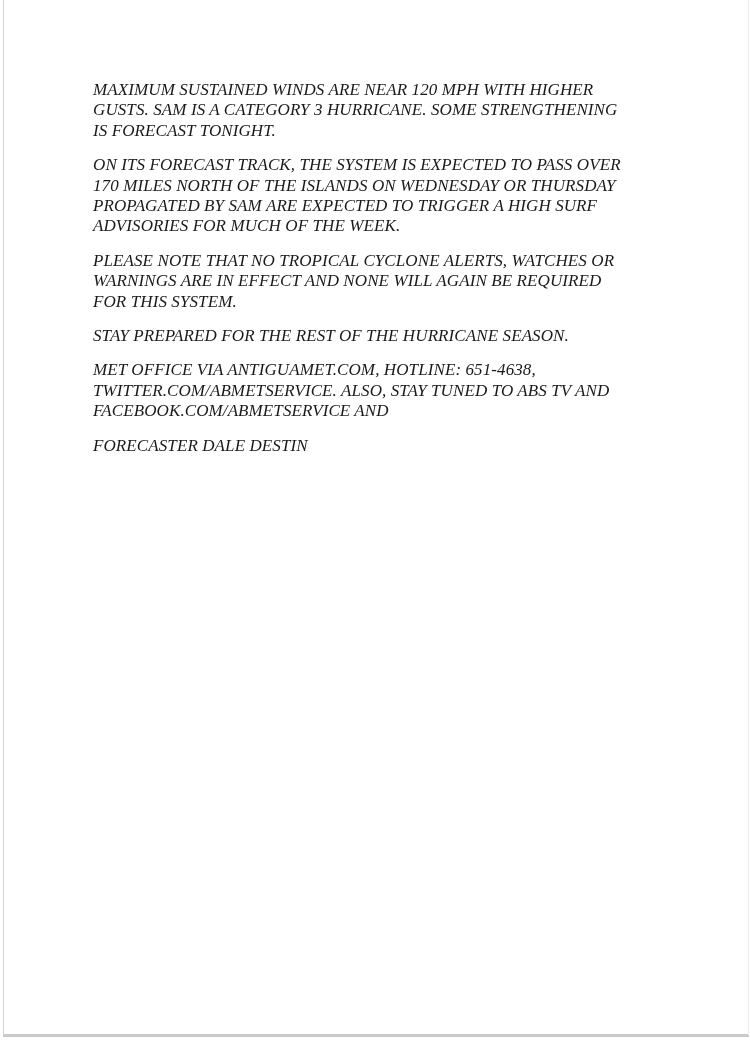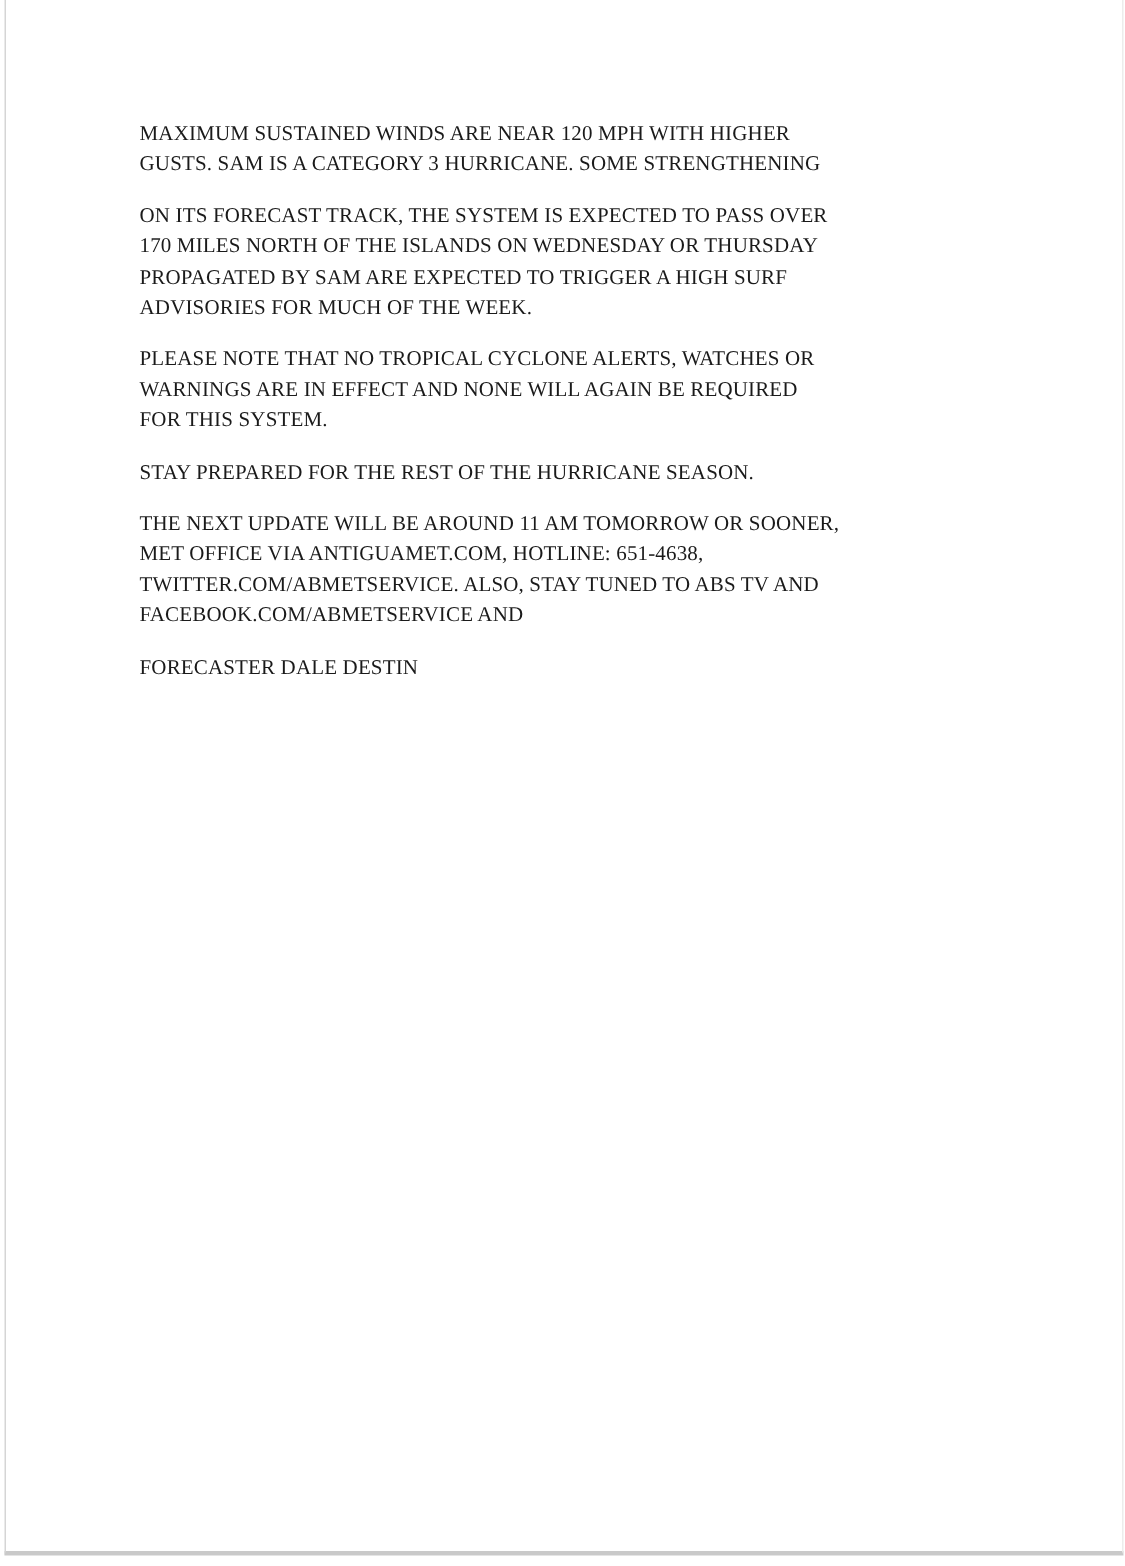--- a/index.html
+++ b/index.html
@@ -21,64 +21,65 @@
     width: 746px;
     height: 1037px;
     box-sizing: border-box;
     background: #ffffff;
     border-left: 1px solid #d5d5d5;
     border-right: 1px solid #ececec;
     border-bottom: 3px solid #c9c9c9;
   }
   .doc {
     padding: 80px 48px 0 89px;
-    font-size: 14px;
+    font-size: 17px;
     line-height: 20.4px;
     color: #1a1a1a;
     letter-spacing: 0.1px;
+    font-style: italic;
   }
   .para {
     margin: 0 0 14px 0;
     padding: 0;
   }
   .line {
     display: block;
     white-space: pre;
   }
 </style>
 </head>
 <body>
 
 <div class="page">
   <div class="doc">
 
     <p class="para">
       <span class="line">MAXIMUM SUSTAINED WINDS ARE NEAR 120 MPH WITH HIGHER</span>
       <span class="line">GUSTS. SAM IS A CATEGORY 3 HURRICANE. SOME STRENGTHENING</span>
+      <span class="line">IS FORECAST TONIGHT.</span>
     </p>
 
     <p class="para">
       <span class="line">ON ITS FORECAST TRACK, THE SYSTEM IS EXPECTED TO PASS OVER</span>
       <span class="line">170 MILES NORTH OF THE ISLANDS ON WEDNESDAY OR THURSDAY</span>
       <span class="line">PROPAGATED BY SAM ARE EXPECTED TO TRIGGER A HIGH SURF</span>
       <span class="line">ADVISORIES FOR MUCH OF THE WEEK.</span>
     </p>
 
     <p class="para">
       <span class="line">PLEASE NOTE THAT NO TROPICAL CYCLONE ALERTS, WATCHES OR</span>
       <span class="line">WARNINGS ARE IN EFFECT AND NONE WILL AGAIN BE REQUIRED</span>
       <span class="line">FOR THIS SYSTEM.</span>
     </p>
 
     <p class="para">
       <span class="line">STAY PREPARED FOR THE REST OF THE HURRICANE SEASON.</span>
     </p>
 
     <p class="para">
-      <span class="line">THE NEXT UPDATE WILL BE AROUND 11 AM TOMORROW OR SOONER,</span>
       <span class="line">MET OFFICE VIA ANTIGUAMET.COM, HOTLINE: 651-4638,</span>
       <span class="line">TWITTER.COM/ABMETSERVICE. ALSO, STAY TUNED TO ABS TV AND</span>
       <span class="line">FACEBOOK.COM/ABMETSERVICE AND</span>
     </p>
 
     <p class="para">
       <span class="line">FORECASTER DALE DESTIN</span>
     </p>
 
   </div>

